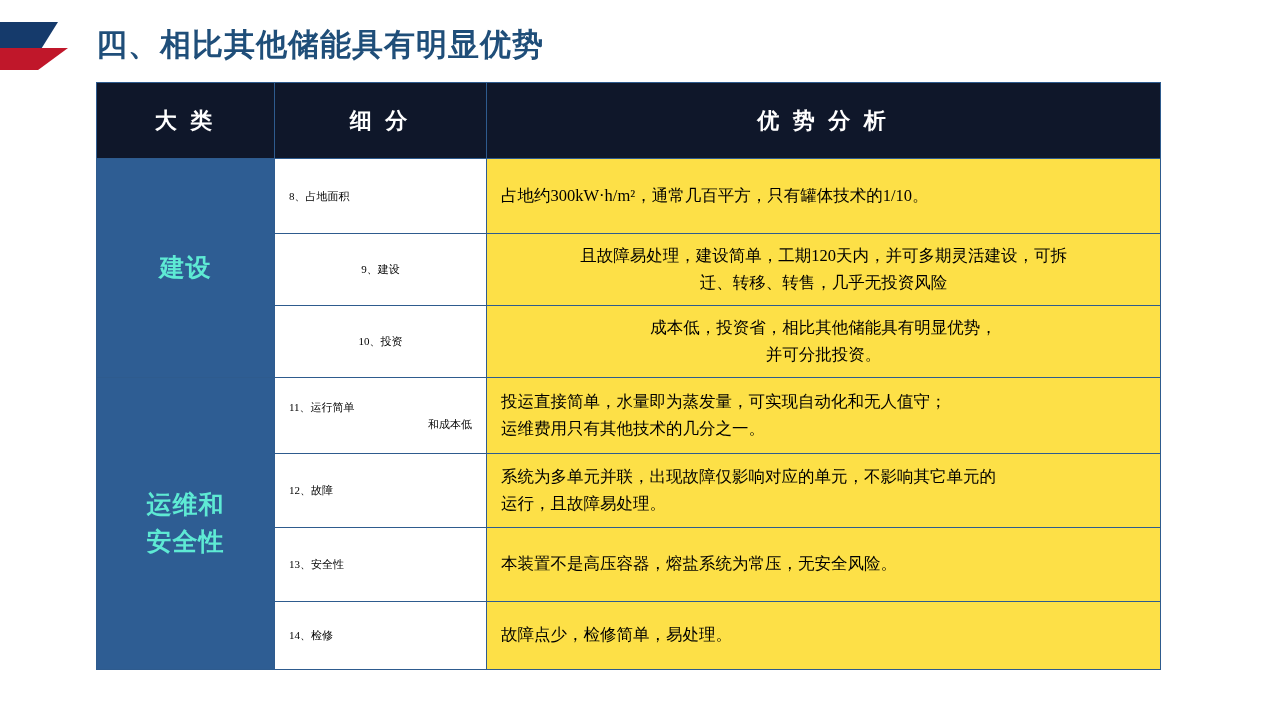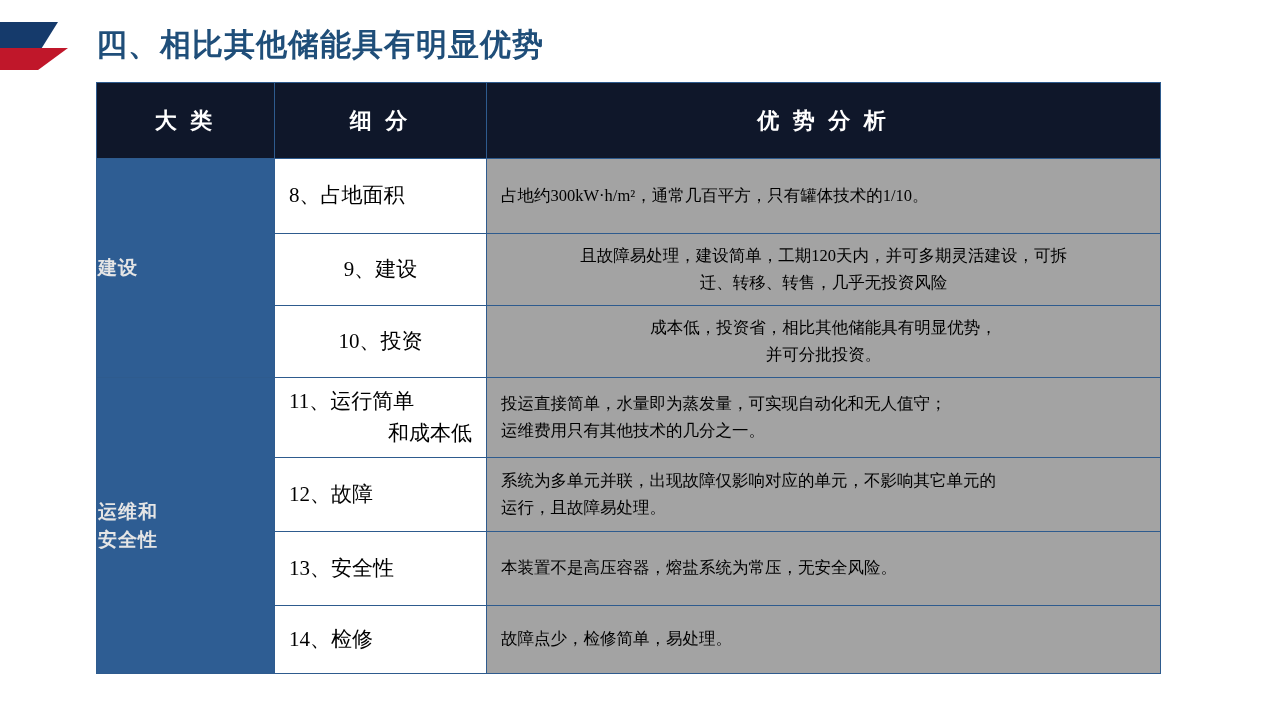--- a/index.html
+++ b/index.html
@@ -75,47 +75,48 @@
     font-size: 22px;
     font-weight: bold;
     text-align: center;
     height: 73px;
     letter-spacing: 4px;
     border: 1px solid #2a5a96;
   }
 
   .cat-cell {
     background: #2e5d93;
-    color: #e5e5e5;
-    font-size: 19px;
+    color: #5eead4;
+    font-size: 25px;
     font-weight: bold;
+    text-align: center;
     line-height: 1.45;
     letter-spacing: 1px;
     border: 1px solid #2e5d93;
   }
 
   .sub-cell {
-    font-size: 21px;
+    font-size: 11px;
     color: #000000;
     padding: 8px 14px;
     line-height: 1.5;
     background: #ffffff;
   }
   .sub-cell .indent {
     display: block;
     padding-left: 28px;
     text-align: right;
   }
 
   .desc-cell {
     font-size: 16.5px;
     color: #000000;
     padding: 8px 14px;
     line-height: 1.62;
-    background: #a3a3a3;
+    background: #fde047;
   }
   .desc-cell .line {
     display: block;
   }
 
   .col-cat { width: 178px; }
   .col-sub { width: 212px; }
   .col-desc { width: 674px; }
 
   .row-h-1 { height: 73px; }

